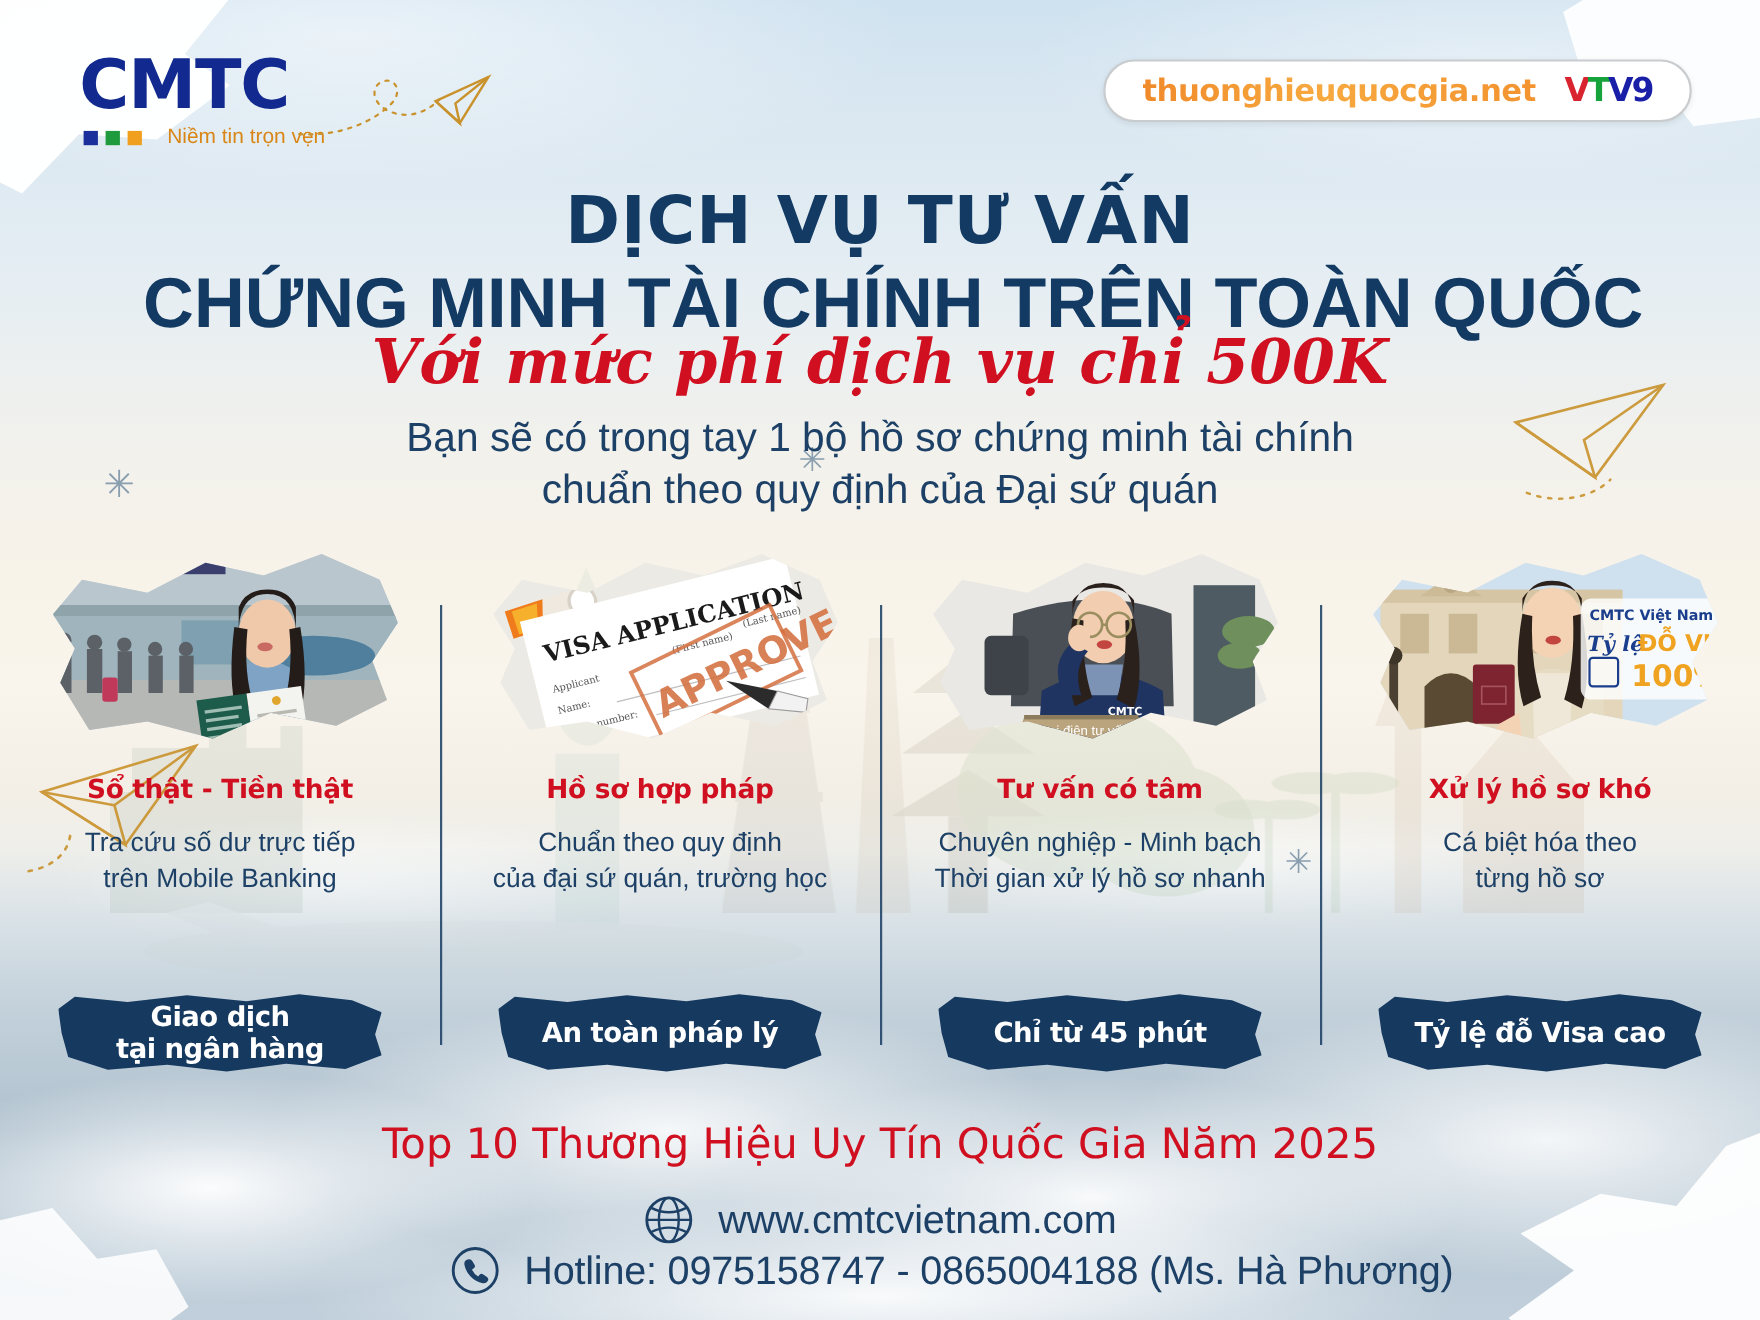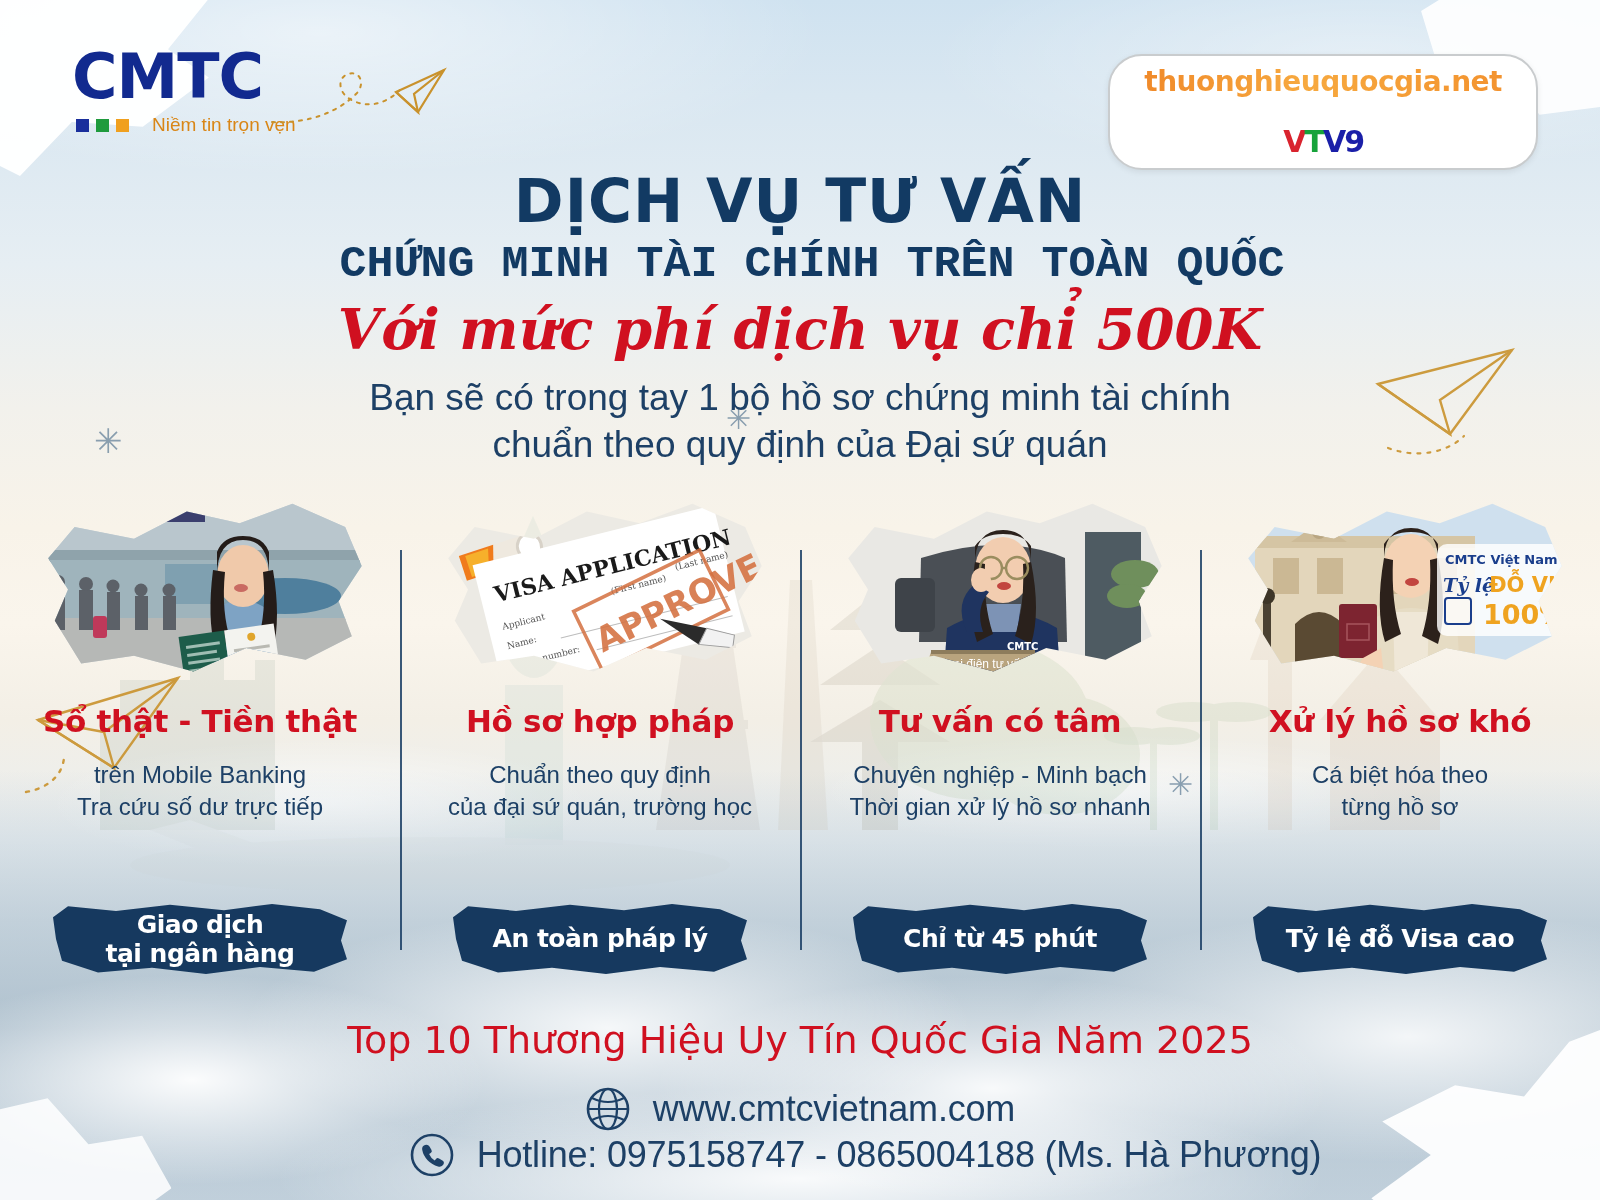--- a/index.html
+++ b/index.html
@@ -85,43 +85,43 @@
   .logo-slogan{
     font-size:19px;color:#d98616;font-weight:500;margin-left:16px;
     font-family:"Liberation Sans",sans-serif;
   }
   .logo-plane{position:absolute;left:268px;top:50px;}
 
   .badge-pill{
     position:absolute;right:62px;top:54px;
     display:flex;align-items:center;gap:26px;
     background:#fff;border:2px solid #c9ccce;border-radius:34px;
-    padding:9px 34px;box-shadow:0 2px 6px rgba(0,0,0,.08);flex-direction:column;
+    padding:9px 34px;box-shadow:0 2px 6px rgba(0,0,0,.08);
   }
   .pill-site{
     font-family:"DejaVu Sans",sans-serif;
     font-weight:700;font-size:28px;letter-spacing:-.5px;
     background:linear-gradient(90deg,#f08a2a 0%,#f7a93f 45%,#f3932f 100%);
     -webkit-background-clip:text;background-clip:text;color:transparent;
   }
   .vtv{font-family:"DejaVu Sans",sans-serif;font-weight:800;font-size:30px;letter-spacing:-2px;}
   .vtv .v1{color:#d9232e;}
   .vtv .t{color:#17a33b;}
   .vtv .v2{color:#1a1fa8;}
   .vtv .n9{color:#1a1fa8;}
 
   
   .h1-wrap{position:absolute;left:0;top:126px;width:100%;text-align:center;}
   .h1a{
     font-family:"DejaVu Sans",sans-serif;
     font-weight:700;font-size:60px;color:#123a63;letter-spacing:1px;line-height:1.06;margin-top:44px;
   }
   .h1b{
-    font-family:Liberation Mono, monospace;
-    font-weight:700;font-size:45px;color:#123a63;letter-spacing:0px;line-height:1.1;margin-top:6px;margin-left:24px;
+    font-family:Liberation Sans, sans-serif;
+    font-weight:700;font-size:64px;color:#123a63;letter-spacing:0px;line-height:1.1;margin-top:6px;margin-left:24px;
   }
   .h2{
     position:absolute;left:0;top:296px;width:100%;text-align:center;
     font-family:"DejaVu Serif",serif;font-style:italic;font-weight:700;
     font-size:56px;color:#d01020;letter-spacing:0px;
   }
   .h3{
     position:absolute;left:0;top:374px;width:100%;text-align:center;
     font-family:"Liberation Sans",sans-serif;font-weight:400;
     font-size:37px;color:#1d4066;line-height:1.28;
@@ -140,21 +140,21 @@
     overflow:hidden;
   }
   .photo-mask{
     position:absolute;inset:0;
     clip-path:polygon(4% 34%,12% 18%,30% 24%,46% 10%,62% 16%,78% 6%,94% 18%,99% 38%,92% 56%,96% 74%,82% 86%,64% 80%,48% 92%,30% 84%,14% 88%,6% 66%,10% 50%);
   }
   .ph-inner{position:absolute;inset:0;}
 
   .col-title{
     margin-top:16px;
-    font-family:"DejaVu Sans",sans-serif;font-weight:700;font-size:31px;
+    font-family:"DejaVu Sans",sans-serif;font-weight:700;font-size:24px;
     color:#d01020;text-align:left;letter-spacing:-.3px;
   }
   .col-desc{
     margin-top:20px;
     font-family:"Liberation Sans",sans-serif;font-weight:400;font-size:24px;
     color:#1d4066;text-align:center;line-height:1.32;
   }
 
   .brush{
     position:absolute;bottom:30px;left:50%;transform:translateX(-50%);
@@ -372,22 +372,22 @@
                   <rect x="199" y="160" width="36" height="3"></rect>
                   <rect x="199" y="168" width="30" height="3"></rect>
                 </g>
               <circle cx="218" cy="150" r="4" fill="#e0a52c"></circle>
             </g>
           </svg>
         </div>
       </div>
       <div class="col-title">Sổ thật - Tiền thật</div>
       <div class="col-desc">
+        <div>Tra cứu số dư trực tiếp</div>
         <div>trên Mobile Banking</div>
-        <div>Tra cứu số dư trực tiếp</div>
       </div>
       <div class="brush">
         <div class="brush-bg"></div>
         <div class="brush-txt">
           <div>Giao dịch</div>
           <div>tại ngân hàng</div>
         </div>
       </div>
     </div>
 

